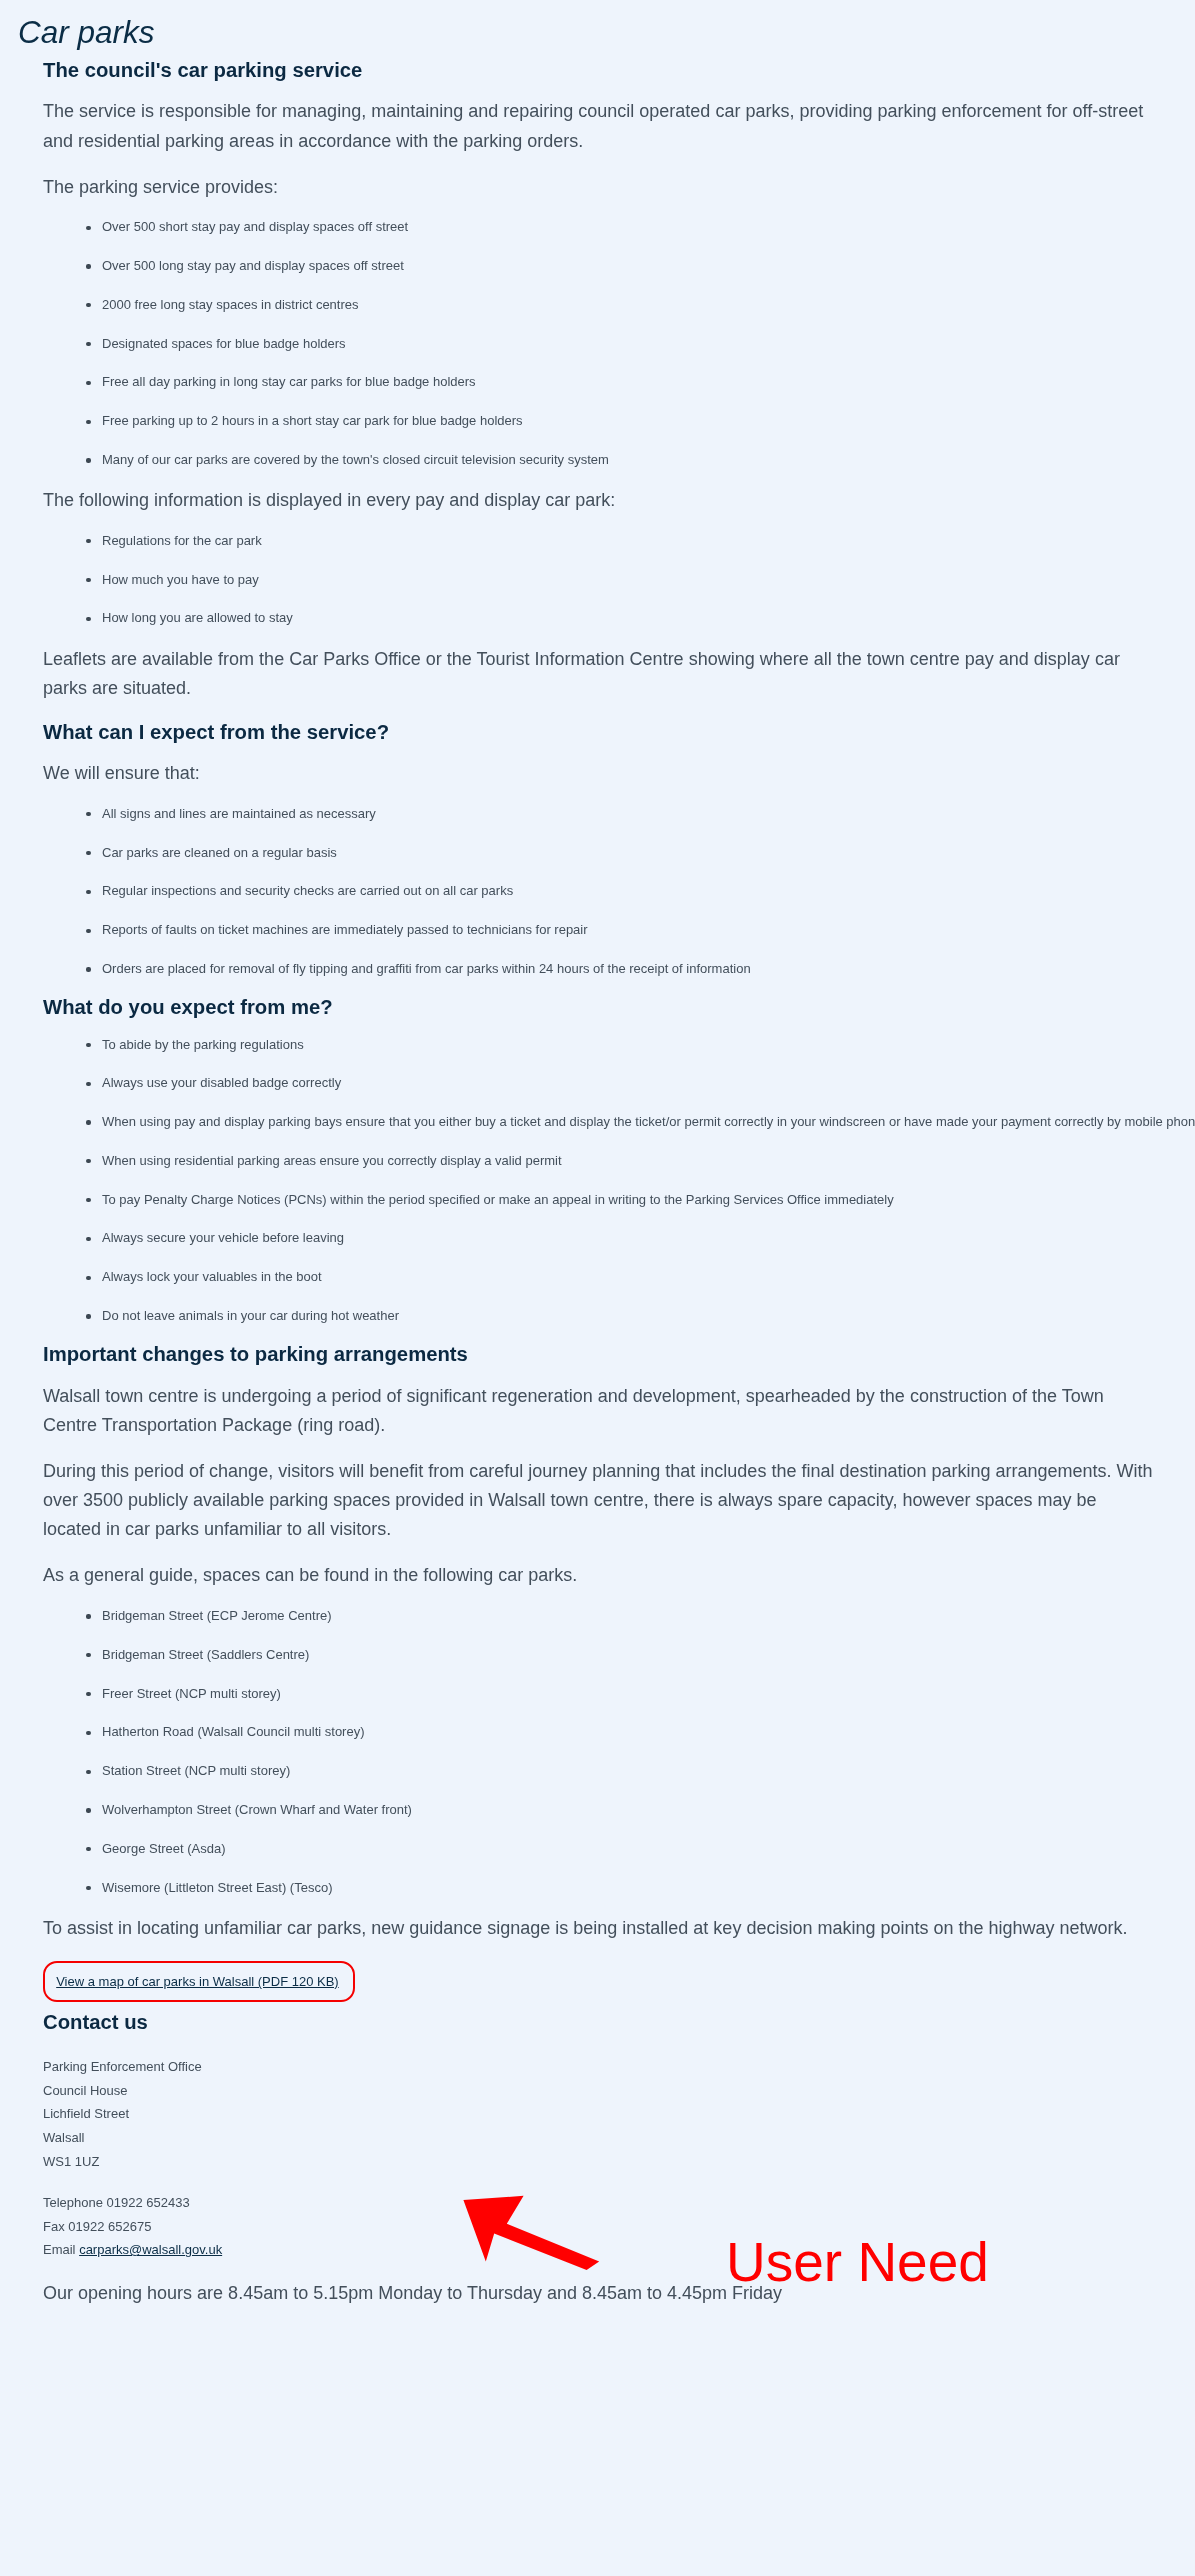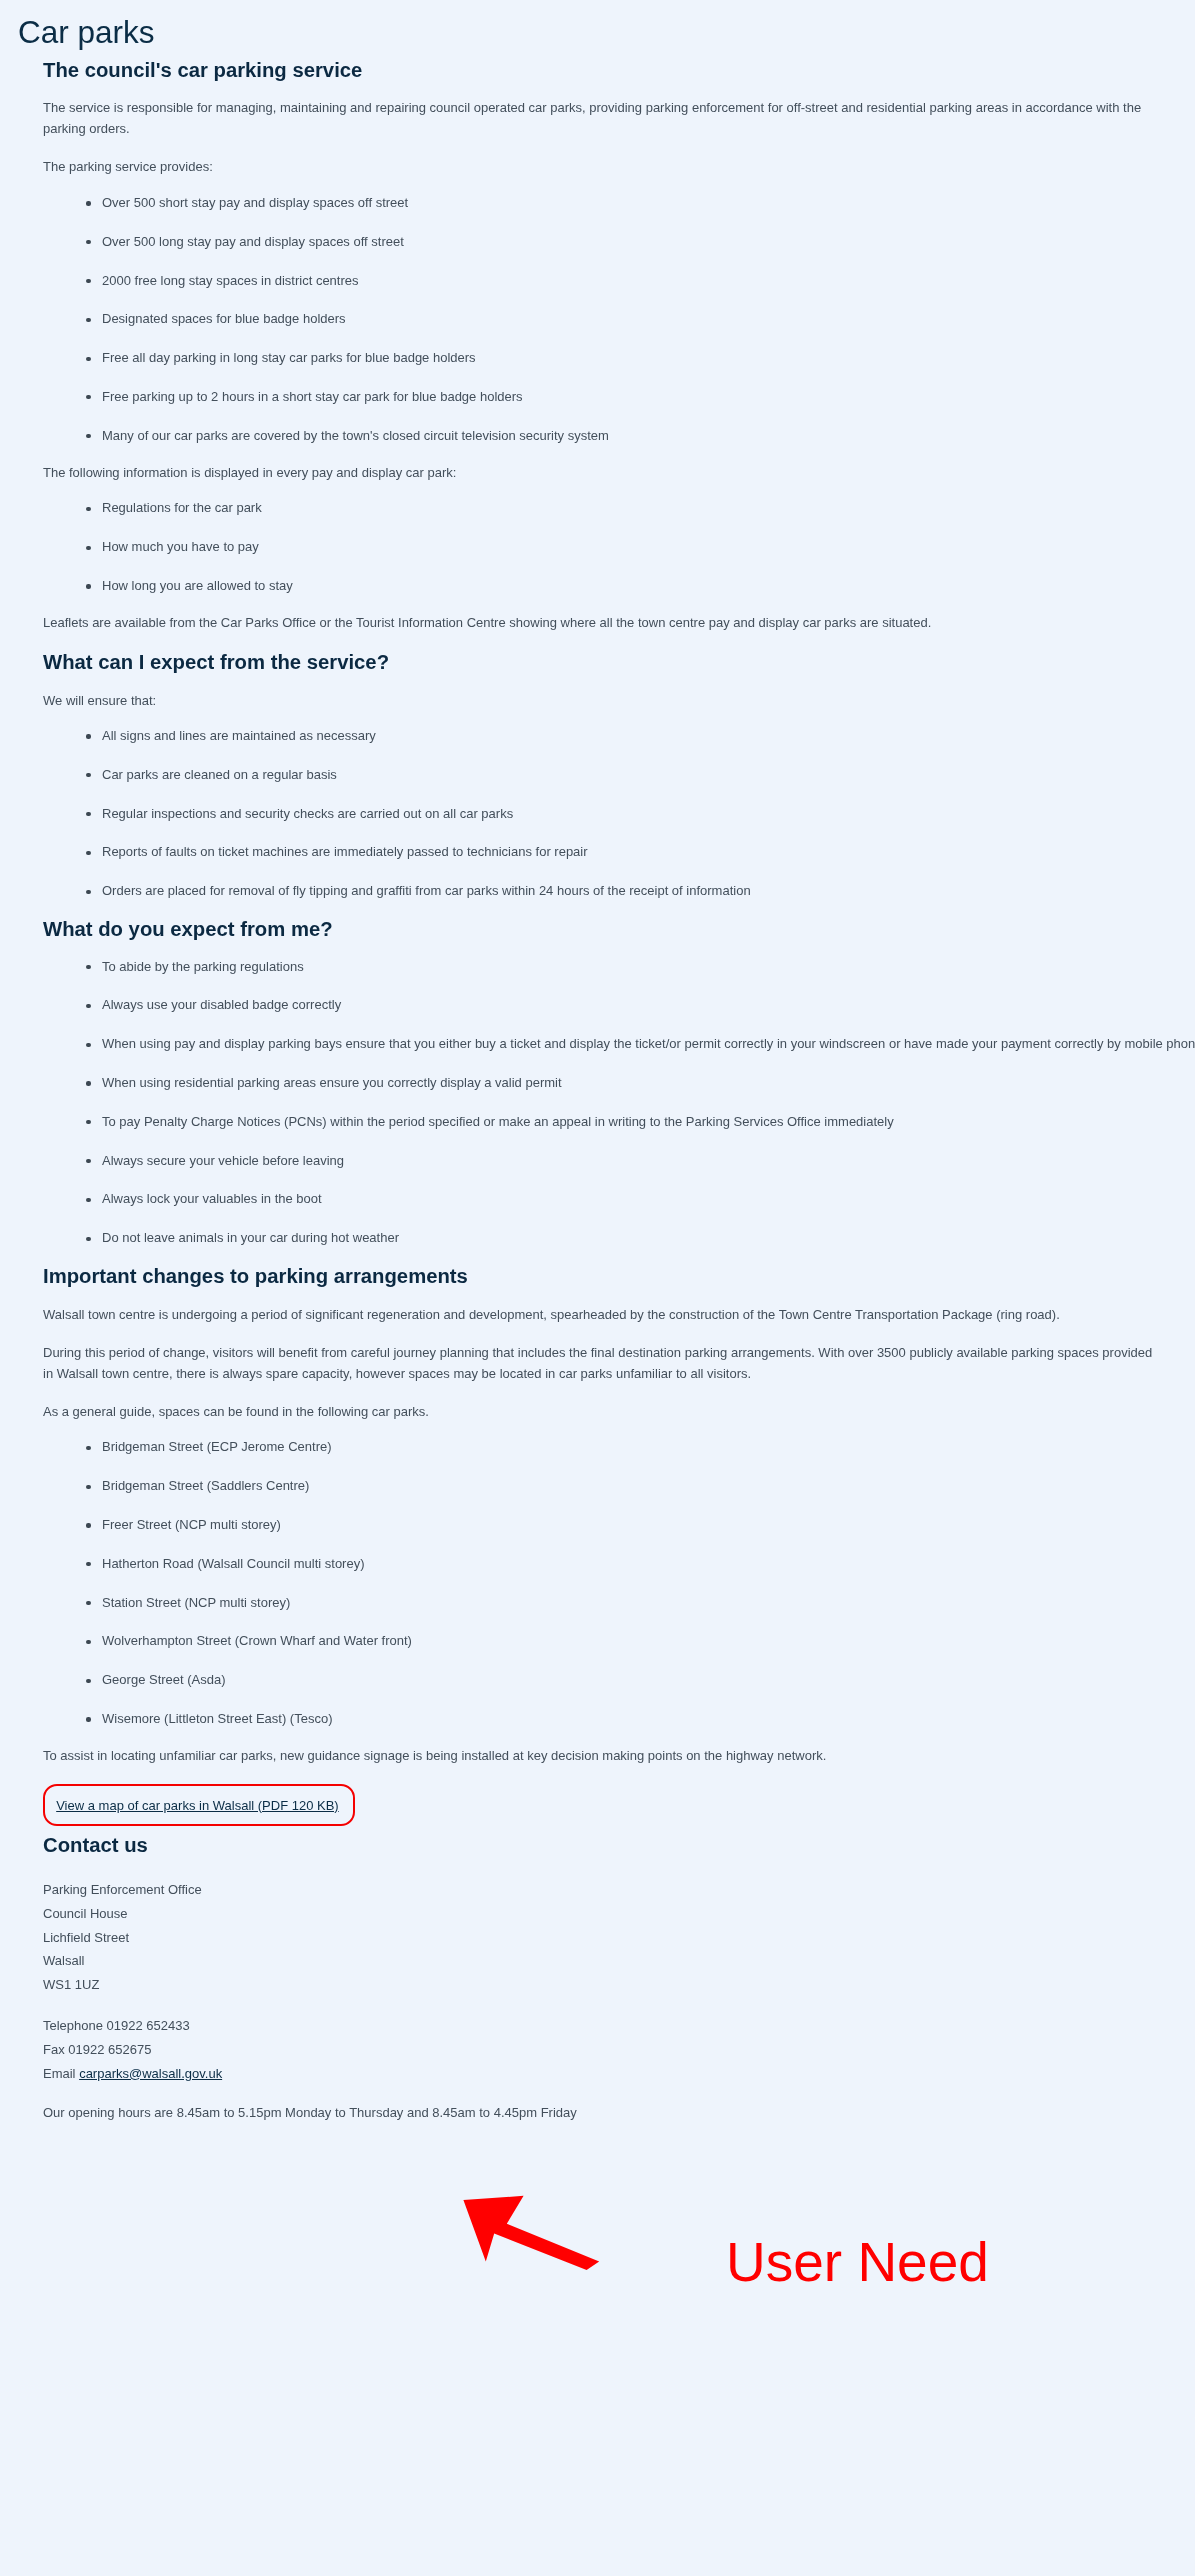--- a/index.html
+++ b/index.html
@@ -24,39 +24,40 @@
     padding: 15.4px 0 0 0;
   }
   h1.page-title {
     font-family: "Liberation Sans", sans-serif;
     font-weight: 400;
     font-size: 31.5px;
     line-height: 1.1;
     color: #0b2d46;
     margin: 0 0 7px 18px;
     letter-spacing: 0px;
+    font-style: italic;
   }
   .content {
     margin-left: 43px;
     width: 1152px;
     box-sizing: border-box;
   }
   h2.section-title {
     font-family: "Liberation Sans", sans-serif;
     font-weight: bold;
     font-size: 20.3px;
     line-height: 1.25;
     color: #0b2942;
     margin: 11.2px 0 14px 0;
   }
   h2.section-title.first {
     margin-top: 8px;
   }
   p.body-text {
-    font-size: 13px;
+    font-size: 18px;
     line-height: 1.62;
     color: #434f5b;
     margin: 0 0 17px 0;
     max-width: 1114px;
   }
   p.tight {
     margin-bottom: 15.4px;
   }
   ul.bullets {
     list-style: none;

